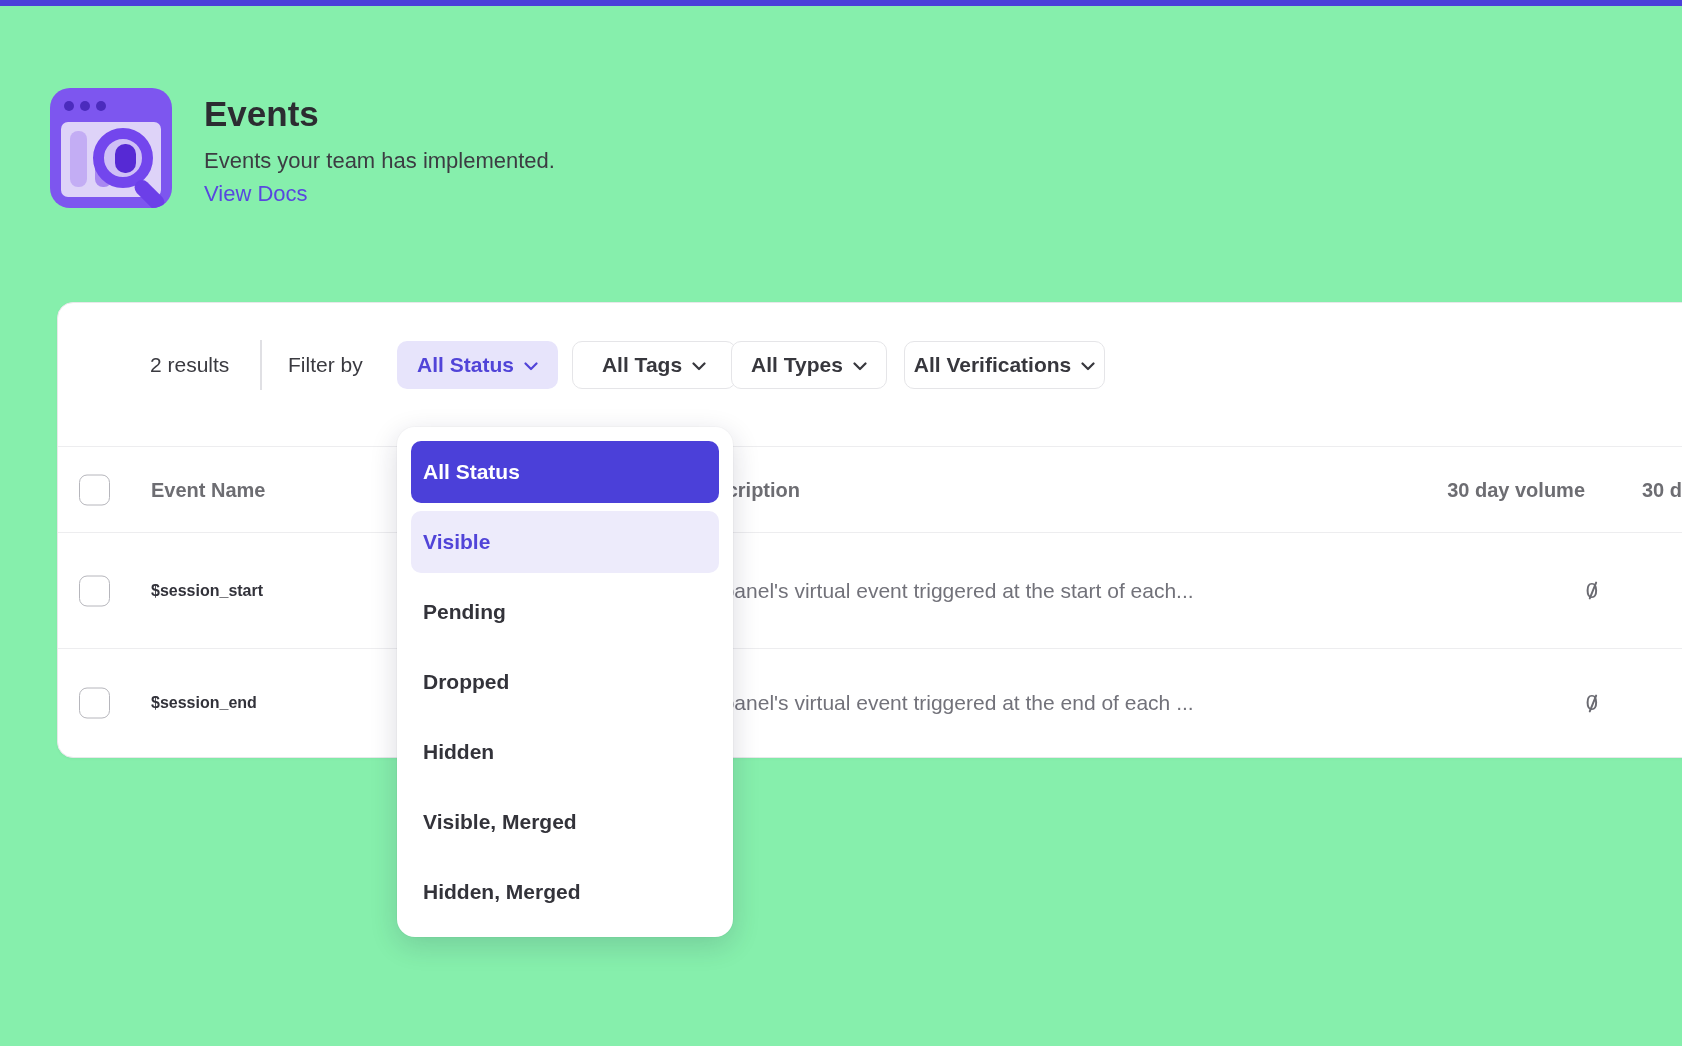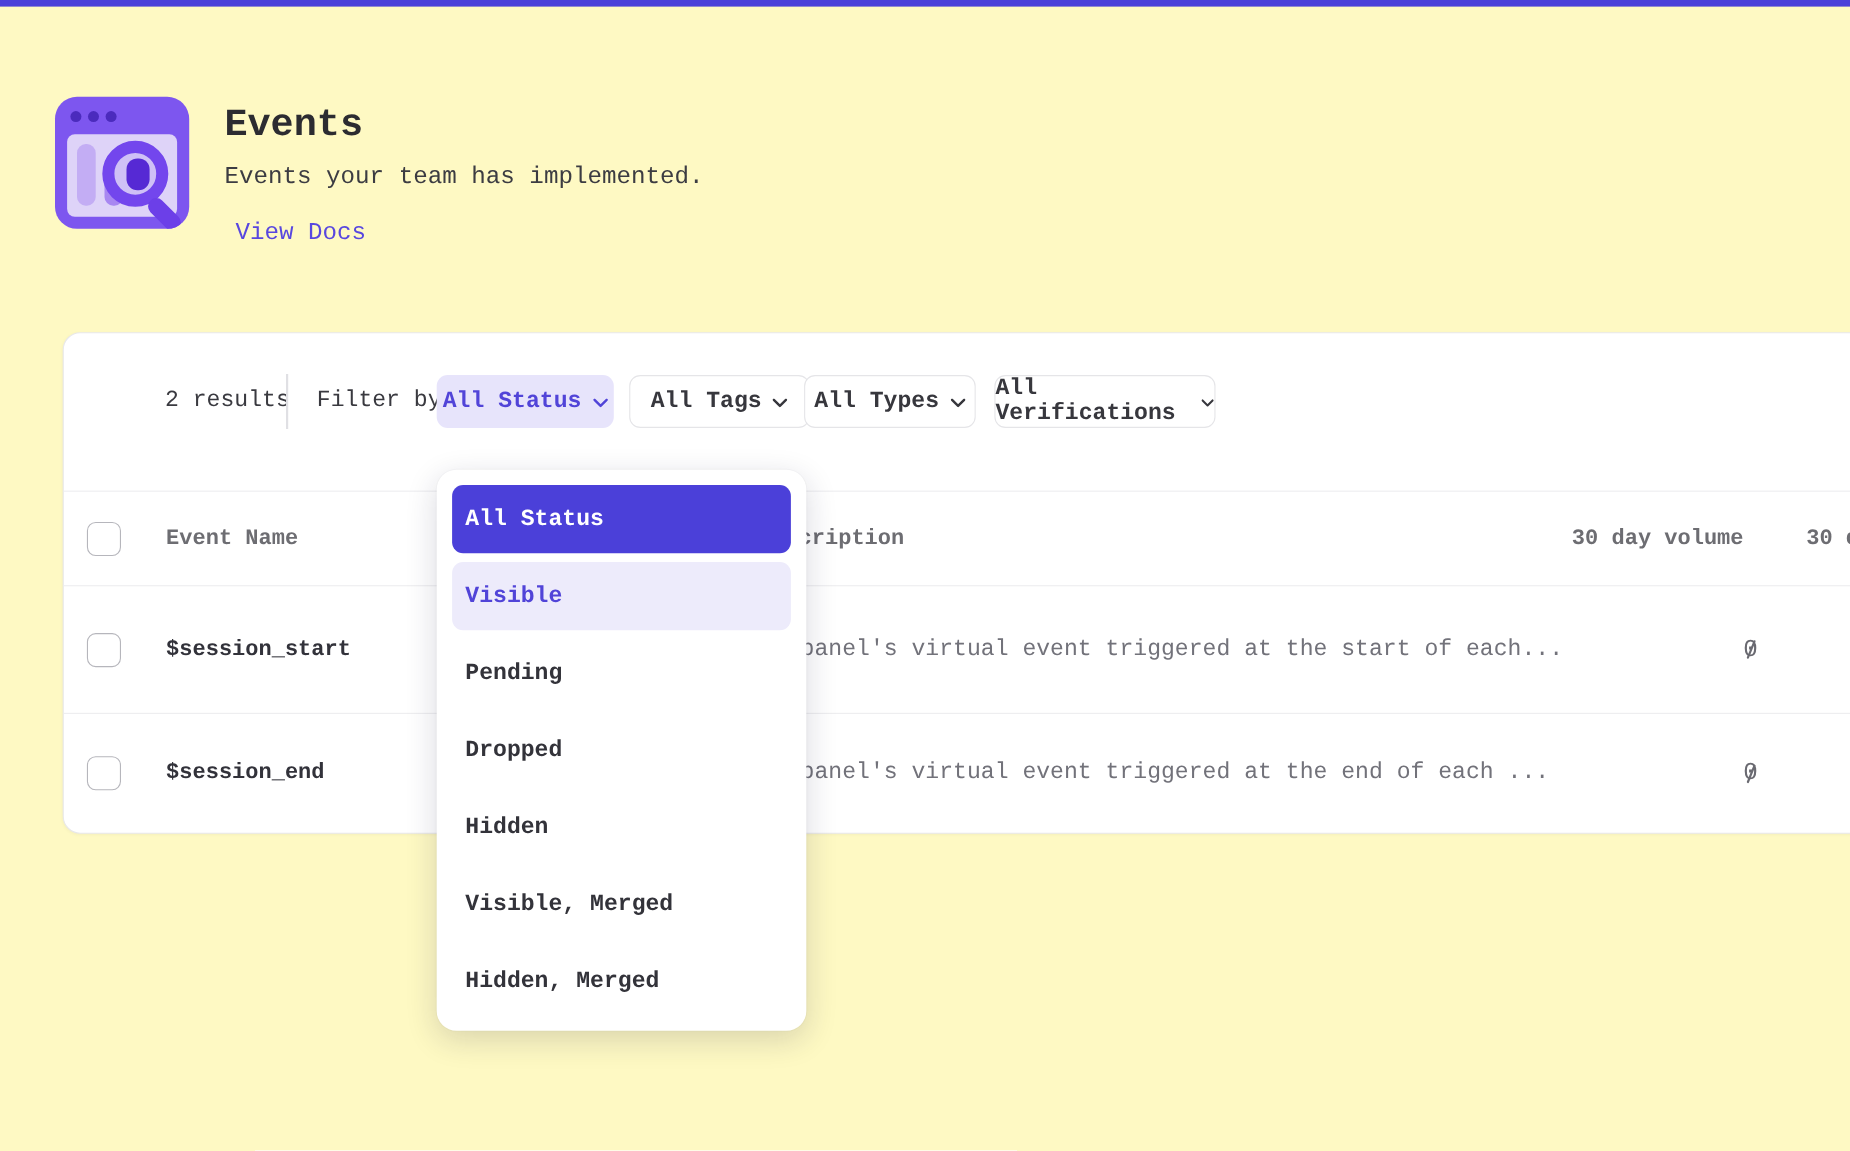--- a/index.html
+++ b/index.html
@@ -1,37 +1,37 @@
 <!DOCTYPE html>
 <html><head>
 <meta charset="utf-8">
 <style>
   html,body{margin:0;padding:0;background:#fff;}
-  .screen{position:relative;width:1682px;height:1046px;background:#fef9c3;overflow:hidden;
-          font-family:Liberation Mono, monospace;-webkit-font-smoothing:antialiased;}
+  .screen{position:relative;width:1682px;height:1046px;background:#86efac;overflow:hidden;
+          font-family:Liberation Sans, sans-serif;-webkit-font-smoothing:antialiased;}
   
   .topbar{position:absolute;left:0;top:0;width:100%;height:6px;background:#4b40d9;}
 
   
   .app-icon{position:absolute;left:50px;top:88px;width:122px;height:120px;border-radius:20px;
             background:#7d56ef;overflow:hidden;}
   .app-icon .dot{position:absolute;top:13px;width:10px;height:10px;border-radius:50%;background:#4b2bbd;}
   .app-icon .d1{left:14px}.app-icon .d2{left:30px}.app-icon .d3{left:46px}
   .app-icon .scr{position:absolute;left:11px;right:11px;top:34px;bottom:11px;background:#ded3f8;border-radius:7px;}
   .app-icon .bar{position:absolute;bottom:10px;border-radius:8px;}
   .app-icon .b1{left:9px;width:17px;height:56px;background:#c3adf4;}
   .app-icon .b2{left:34px;width:17px;height:38px;background:#a887f1;}
   .app-icon .lens{position:absolute;right:8px;top:6px;width:38px;height:38px;border:11px solid #7346ed;
                   border-radius:50%;background:#cfc0f6;}
   .app-icon .pupil{position:absolute;right:25px;top:22px;width:21px;height:29px;border-radius:10px;background:#5629d4;z-index:2;}
   .app-icon .handle{position:absolute;right:4px;top:55px;width:15px;height:36px;border-radius:8px;background:#6c3fe8;
                     transform:rotate(-45deg);}
   .page-title{position:absolute;left:204px;top:94px;font-size:35px;font-weight:700;color:#2c2c31;}
   .page-sub{position:absolute;left:204px;top:148px;font-size:22px;color:#3c3c42;}
-  .docs-link{position:absolute;left:204px;top:199px;font-size:22px;color:#5847df;font-weight:500;cursor:pointer;margin-left:10px;}
+  .docs-link{position:absolute;left:204px;top:181px;font-size:22px;color:#5847df;font-weight:500;cursor:pointer;}
 
   
   .panel{position:absolute;left:57px;top:302px;width:1700px;height:456px;background:#fff;
          border:1px solid #e8e8ea;border-radius:16px;box-shadow:0 1px 3px rgba(20,20,40,.04);box-sizing:border-box;}
 
   .results-count{position:absolute;left:150px;top:353px;font-size:21px;color:#3a3a40;font-weight:500;}
   .vdivider{position:absolute;left:260px;top:340px;width:2px;height:50px;background:#e0e0e4;}
   .filter-by{position:absolute;left:288px;top:353px;font-size:21px;color:#3a3a40;font-weight:500;}
 
   .btn{position:absolute;top:341px;height:48px;border-radius:10px;display:flex;align-items:center;
@@ -50,21 +50,21 @@
   .row1{top:533px;height:116px;border-bottom:1px solid #ededef;}
   .row2{top:649px;height:108px;}
   .cell{position:absolute;top:50%;transform:translateY(-50%);white-space:nowrap;}
   .cbx{left:21px;width:29px;height:29px;border:1px solid #b6b6bc;border-radius:8px;background:#fff;cursor:pointer;}
   .hlabel{font-size:20px;font-weight:700;color:#6d6d72;}
   .c-name{left:93px;}
   .c-desc{left:632px;}
   .c-vol{right:142px;text-align:right;}
   .c-vol.hlabel{right:155px;text-align:right;}
   .c-users{left:1584px;}
-  .ev-name{font-size:20px;font-weight:600;color:#32323a;}
+  .ev-name{font-size:16px;font-weight:600;color:#32323a;}
   .ev-desc{font-size:21px;color:#72727a;}
   .ev-vol{font-size:22px;color:#6a6a71;position:relative;display:inline-block;}
   .ev-vol::after{content:"";position:absolute;left:48%;top:14%;height:72%;width:2px;background:#6a6a71;
                  border-radius:2px;transform:rotate(22deg);}
 
   
   .dropdown{position:absolute;left:397px;top:427px;width:336px;padding:14px;box-sizing:border-box;
             background:#fff;border-radius:18px;z-index:20;display:flex;flex-direction:column;gap:8px;
             box-shadow:0 8px 28px rgba(25,25,60,.16),0 0 0 1px rgba(0,0,0,.02);}
   .dd-item{height:62px;display:flex;align-items:center;padding:0 12px;border-radius:10px;

